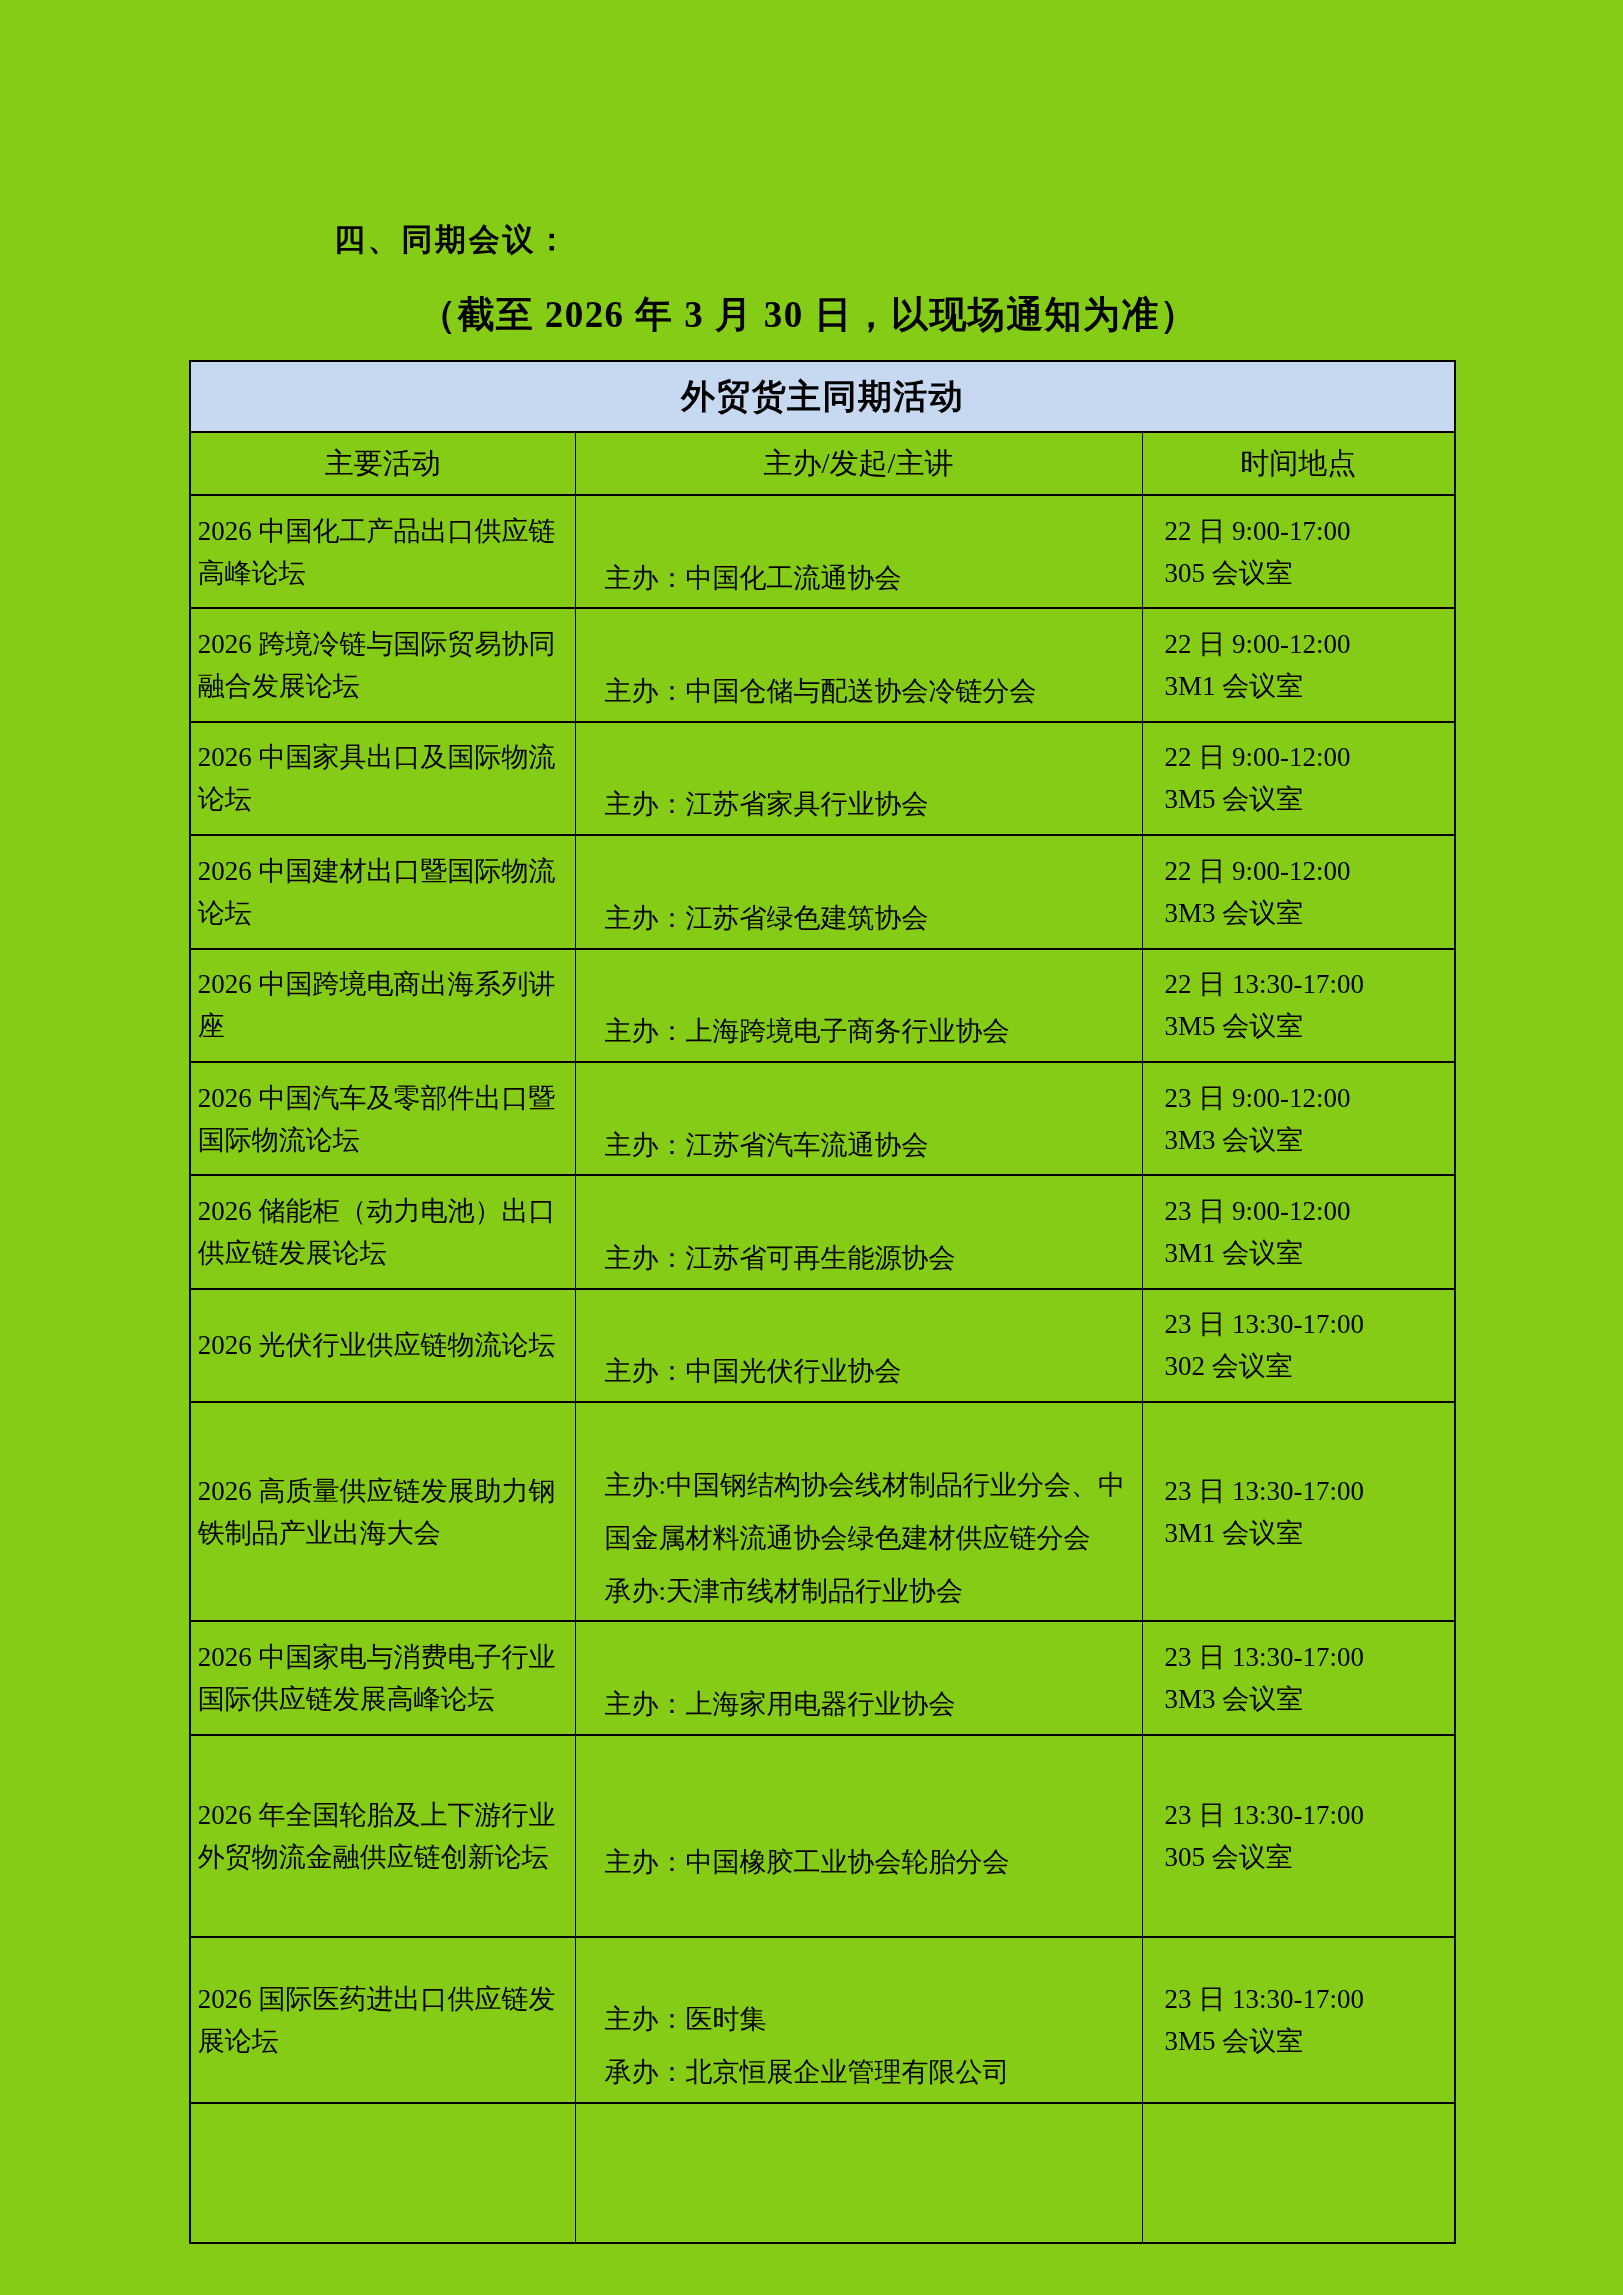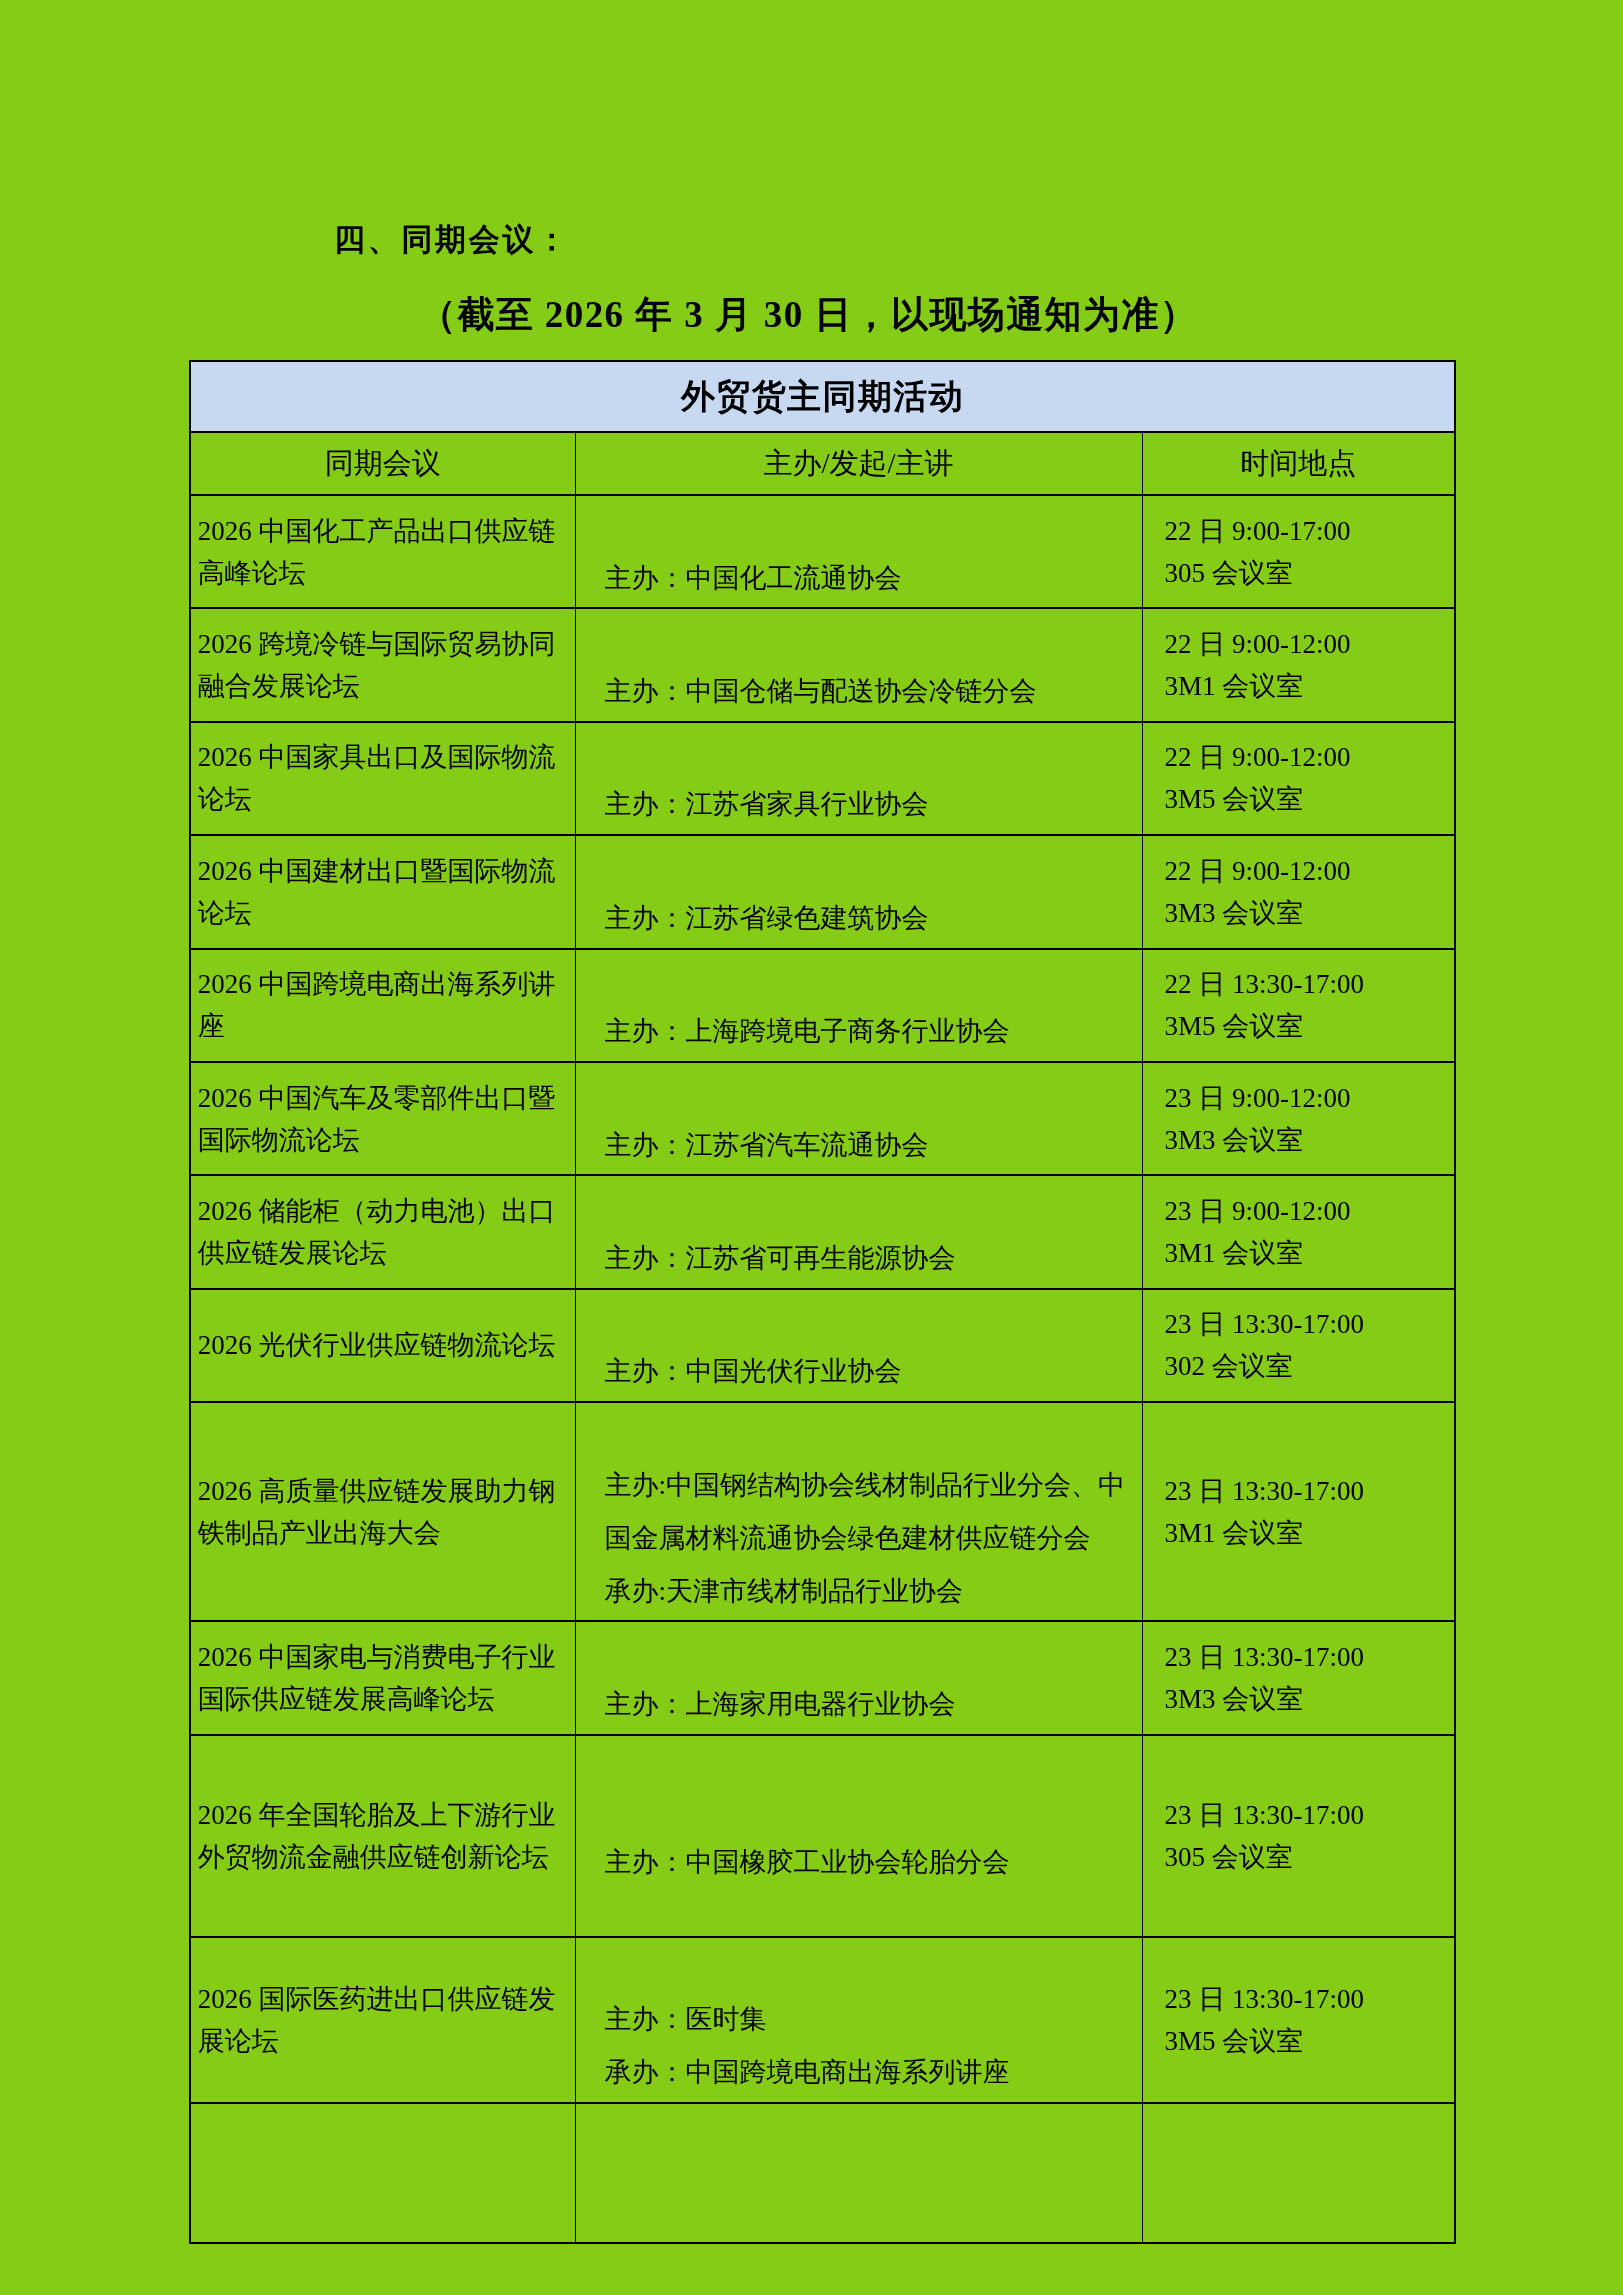--- a/index.html
+++ b/index.html
@@ -99,21 +99,21 @@
     <colgroup>
       <col style="width:385px">
       <col style="width:567px">
       <col style="width:313px">
     </colgroup>
     <thead>
       <tr>
         <th colspan="3" class="title-cell" style="background: rgb(198, 217, 241);">外贸货主同期活动</th>
       </tr>
       <tr class="col-headers">
-        <th>同期会议</th>
+        <th>主要活动</th>
         <th>主办/发起/主讲</th>
         <th>时间地点</th>
       </tr>
     </thead>
     <tbody id="rows">
   <tr>
     <td class="c-activity">
       <span>2026 中国化工产品出口供应链高峰论坛</span>
     </td>
     <td class="c-organizer">
@@ -257,21 +257,21 @@
       <div class="loc-line">305 会议室</div>
     </td>
   </tr>
 
   <tr>
     <td class="c-activity">
       <span>2026 国际医药进出口供应链发展论坛</span>
     </td>
     <td class="c-organizer">
       <span>主办：医时集
-承办：中国跨境电商出海系列讲座</span>
+承办：北京恒展企业管理有限公司</span>
     </td>
     <td class="c-time">
       <div class="time-line">23 日 13:30-17:00</div>
       <div class="loc-line">3M5 会议室</div>
     </td>
   </tr>
 
   <tr>
     <td class="c-activity">
       

